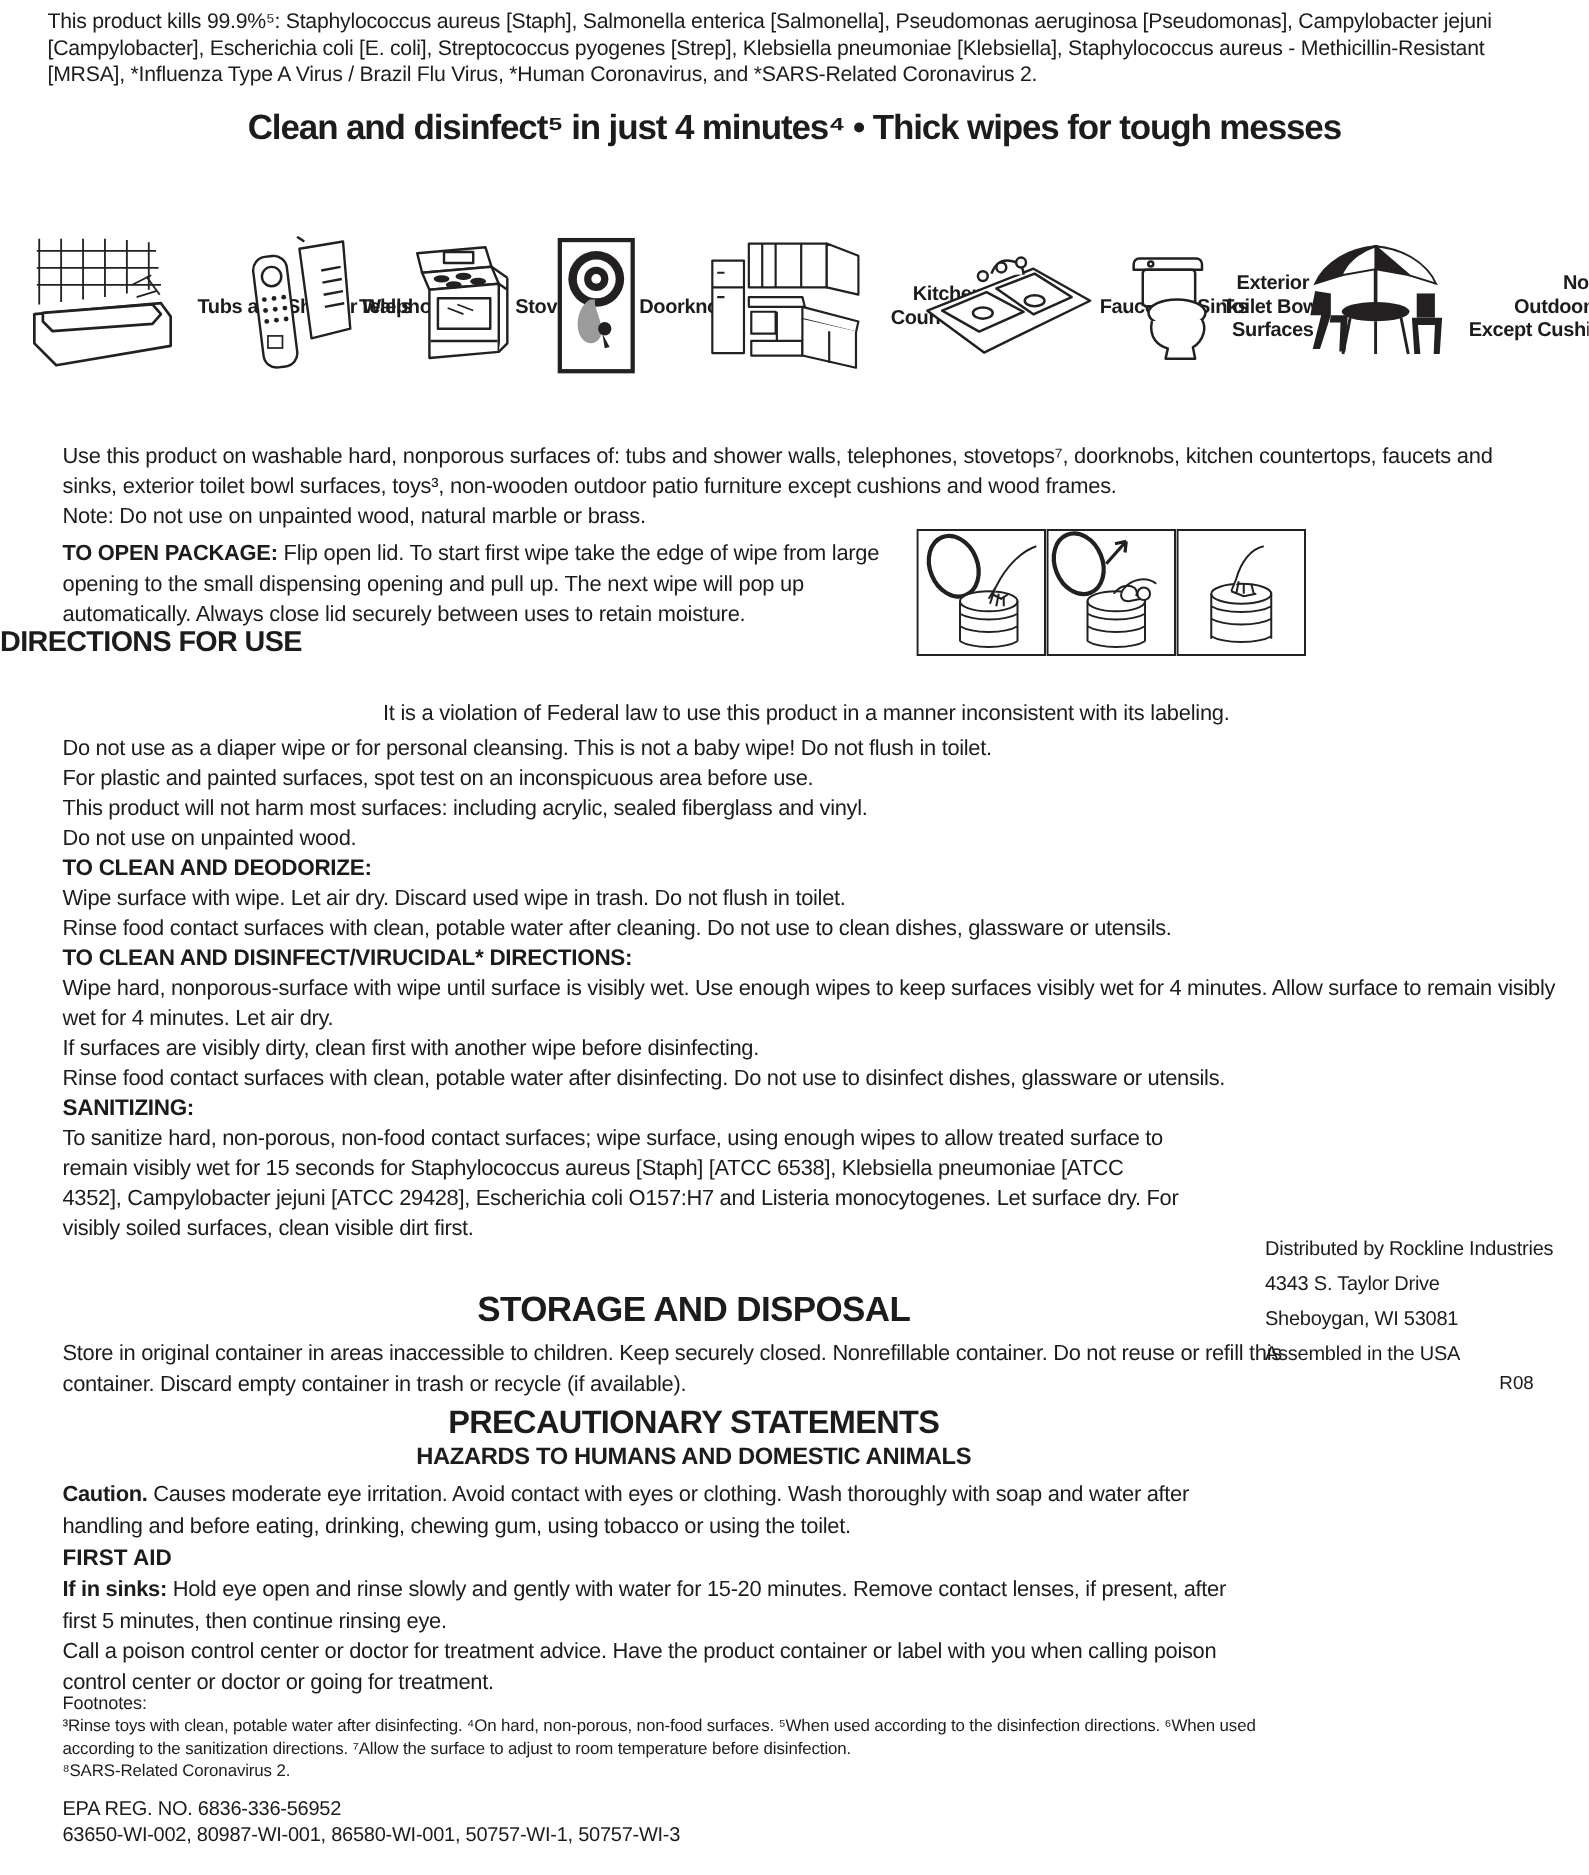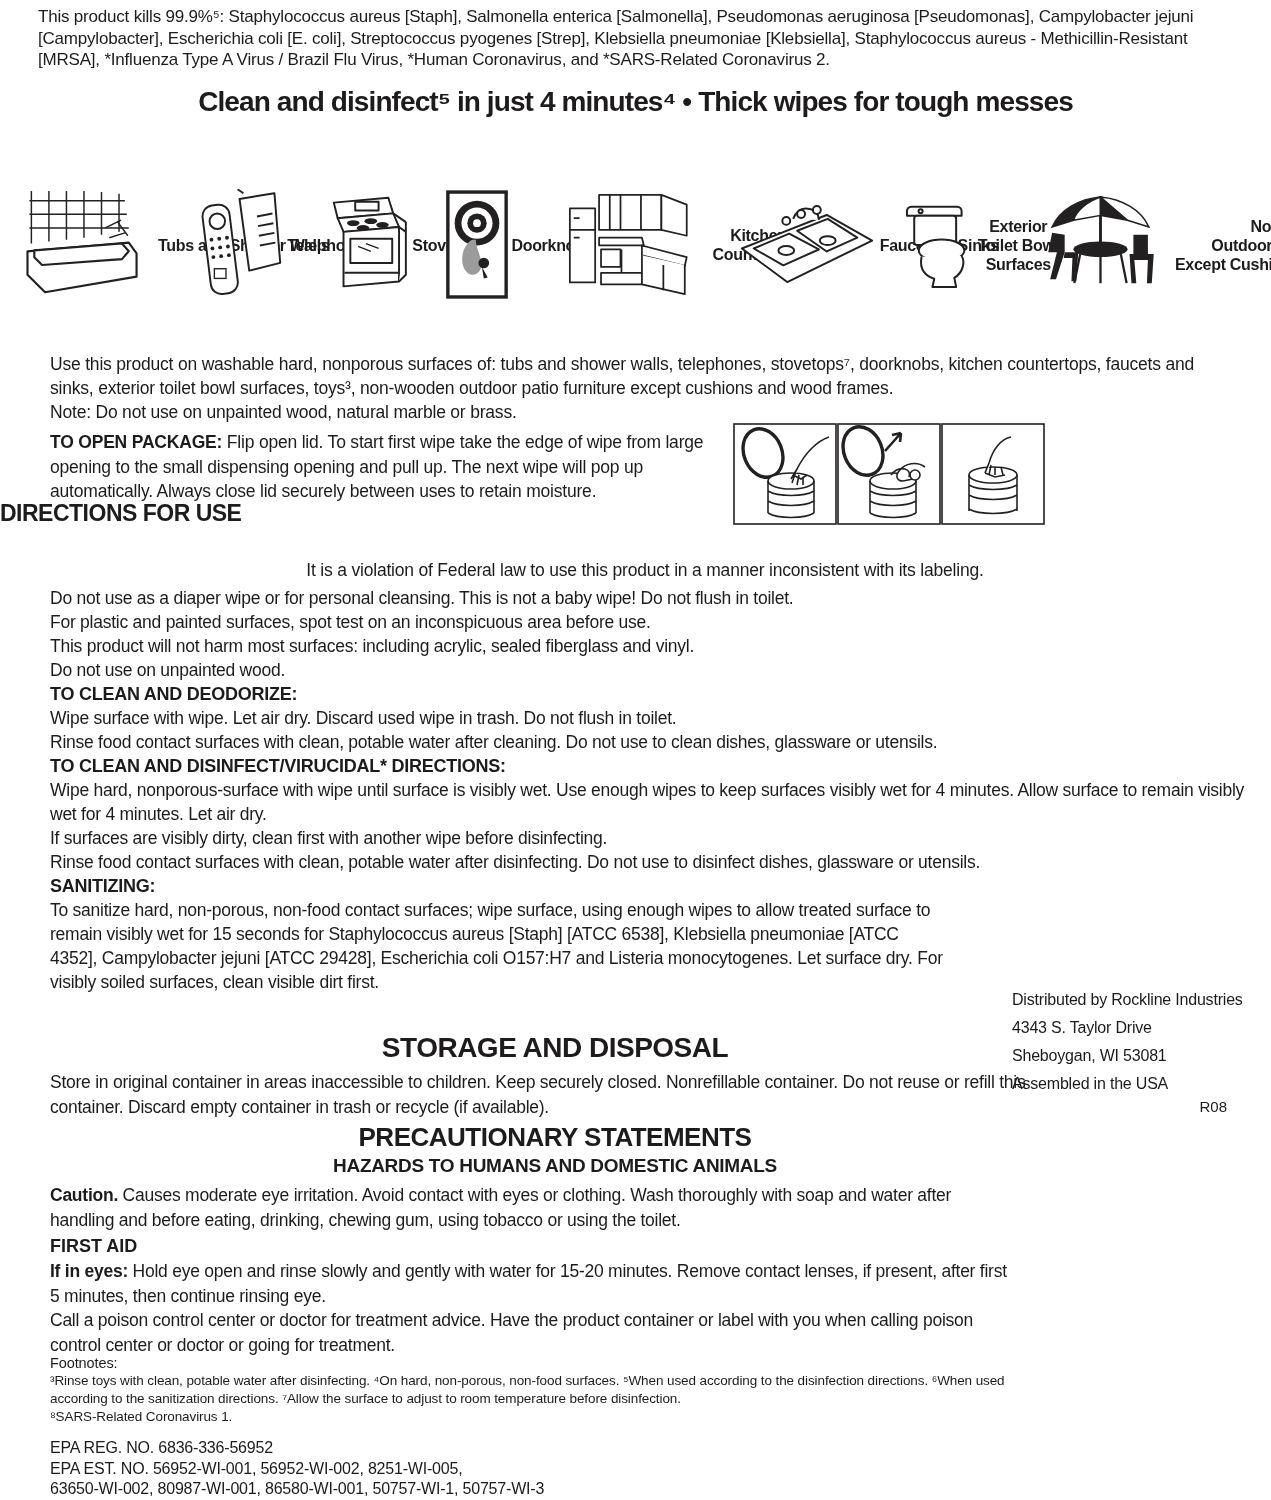--- a/index.html
+++ b/index.html
@@ -310,30 +310,29 @@
   </div>
 
   <div class="precaut">
     <p class="precaut-h">PRECAUTIONARY STATEMENTS</p>
     <p class="hazards-h">HAZARDS TO HUMANS AND DOMESTIC ANIMALS</p>
     <p class="caution-p">
       <strong>Caution.</strong><span> Causes moderate eye irritation.  Avoid contact with eyes or clothing.  Wash thoroughly with soap and water after handling and before eating, drinking, chewing gum, using tobacco or using the toilet.</span>
     </p>
     <p class="firstaid-h">FIRST AID</p>
     <p class="eyes-p">
-      <strong>If in eyes:</strong><span> Hold eye open and rinse slowly and gently with water for 15-20 minutes.  Remove contact lenses, if present, after first 5 minutes, then continue rinsing eye.</span>
+      <strong>If in sinks:</strong><span> Hold eye open and rinse slowly and gently with water for 15-20 minutes.  Remove contact lenses, if present, after first 5 minutes, then continue rinsing eye.</span>
     </p>
     <p class="call-p">Call a poison control center or doctor for treatment advice. Have the product container or label with you when calling poison control center or doctor or going for treatment.</p>
   </div>
 
   <div class="footnotes">
     <div class="fn-label">Footnotes:</div>
     <div>³Rinse toys with clean, potable water after disinfecting. ⁴On hard, non-porous, non-food surfaces. ⁵When used according to the disinfection directions. ⁶When used according to the sanitization directions. ⁷Allow the surface to adjust to room temperature before disinfection.</div>
-    <div>⁸SARS-Related Coronavirus 1.</div>
+    <div>⁸SARS-Related Coronavirus 2.</div>
   </div>
 
   <div class="epa">
     <div>EPA REG. NO. 6836-336-56952</div>
-    <div>EPA EST. NO. 56952-WI-001, 56952-WI-002, 8251-WI-005,</div>
     <div>63650-WI-002, 80987-WI-001, 86580-WI-001, 50757-WI-1, 50757-WI-3</div>
   </div>
 
 </div>
 
 </body></html>

